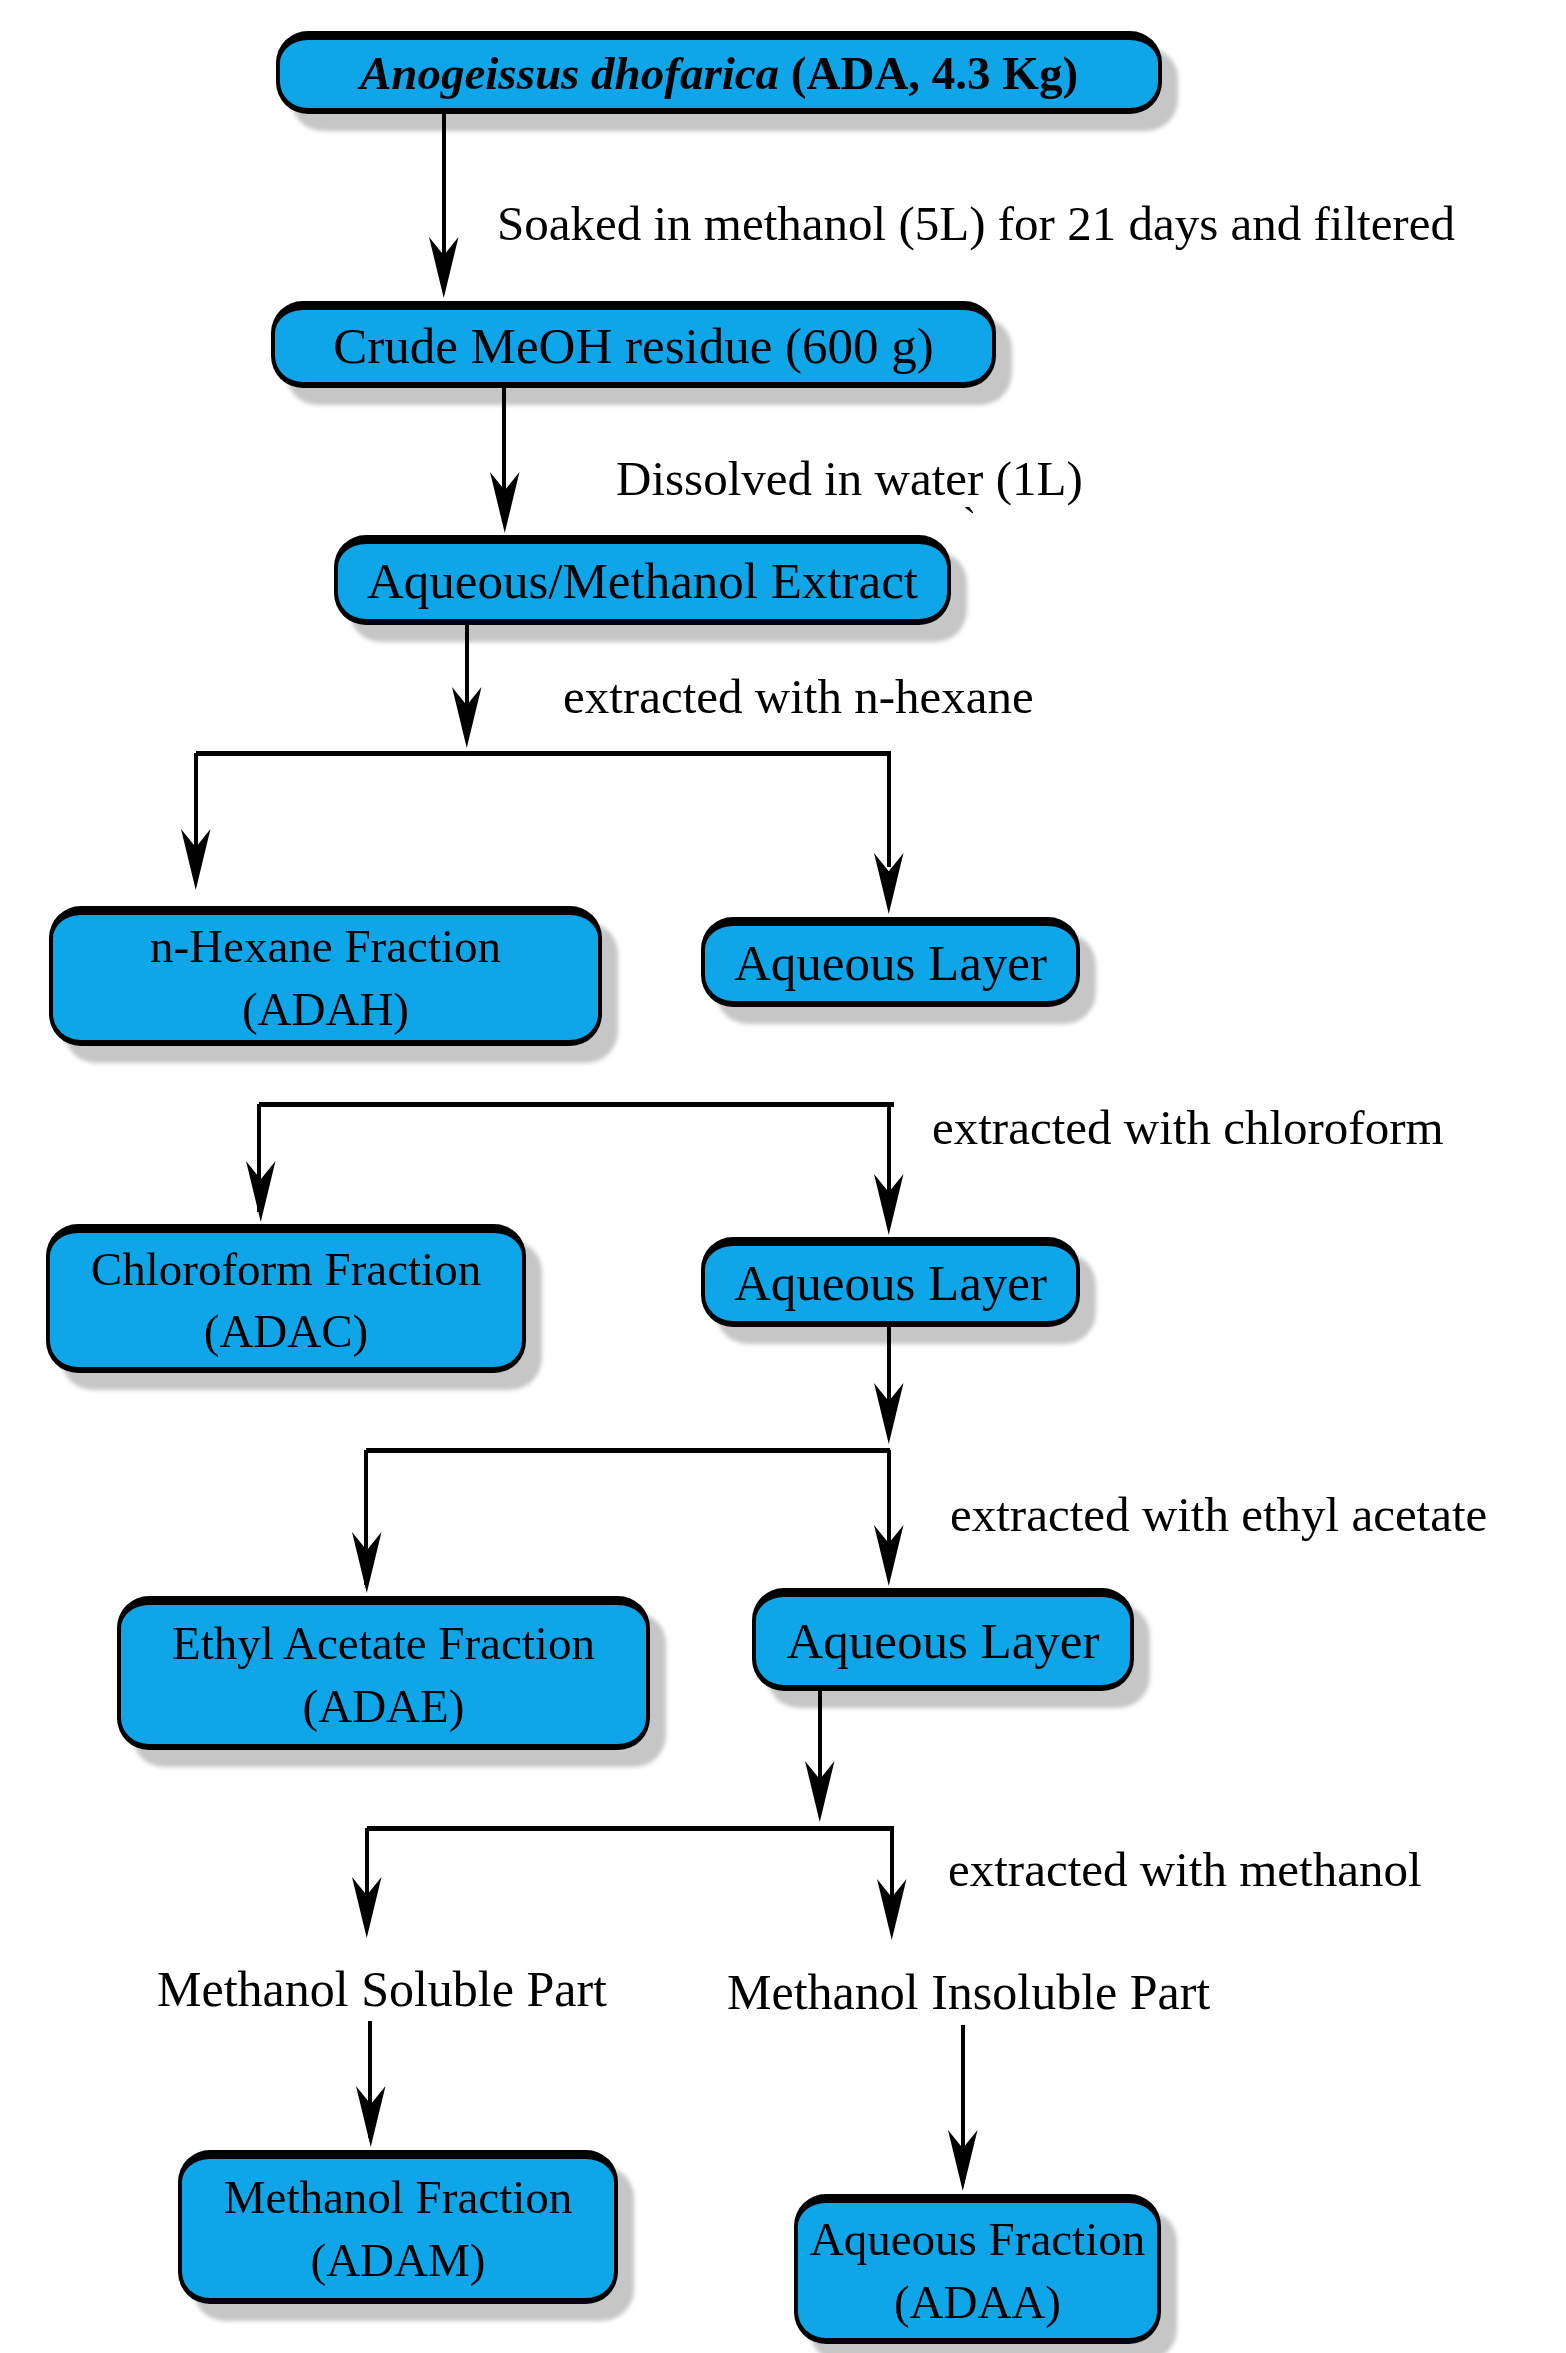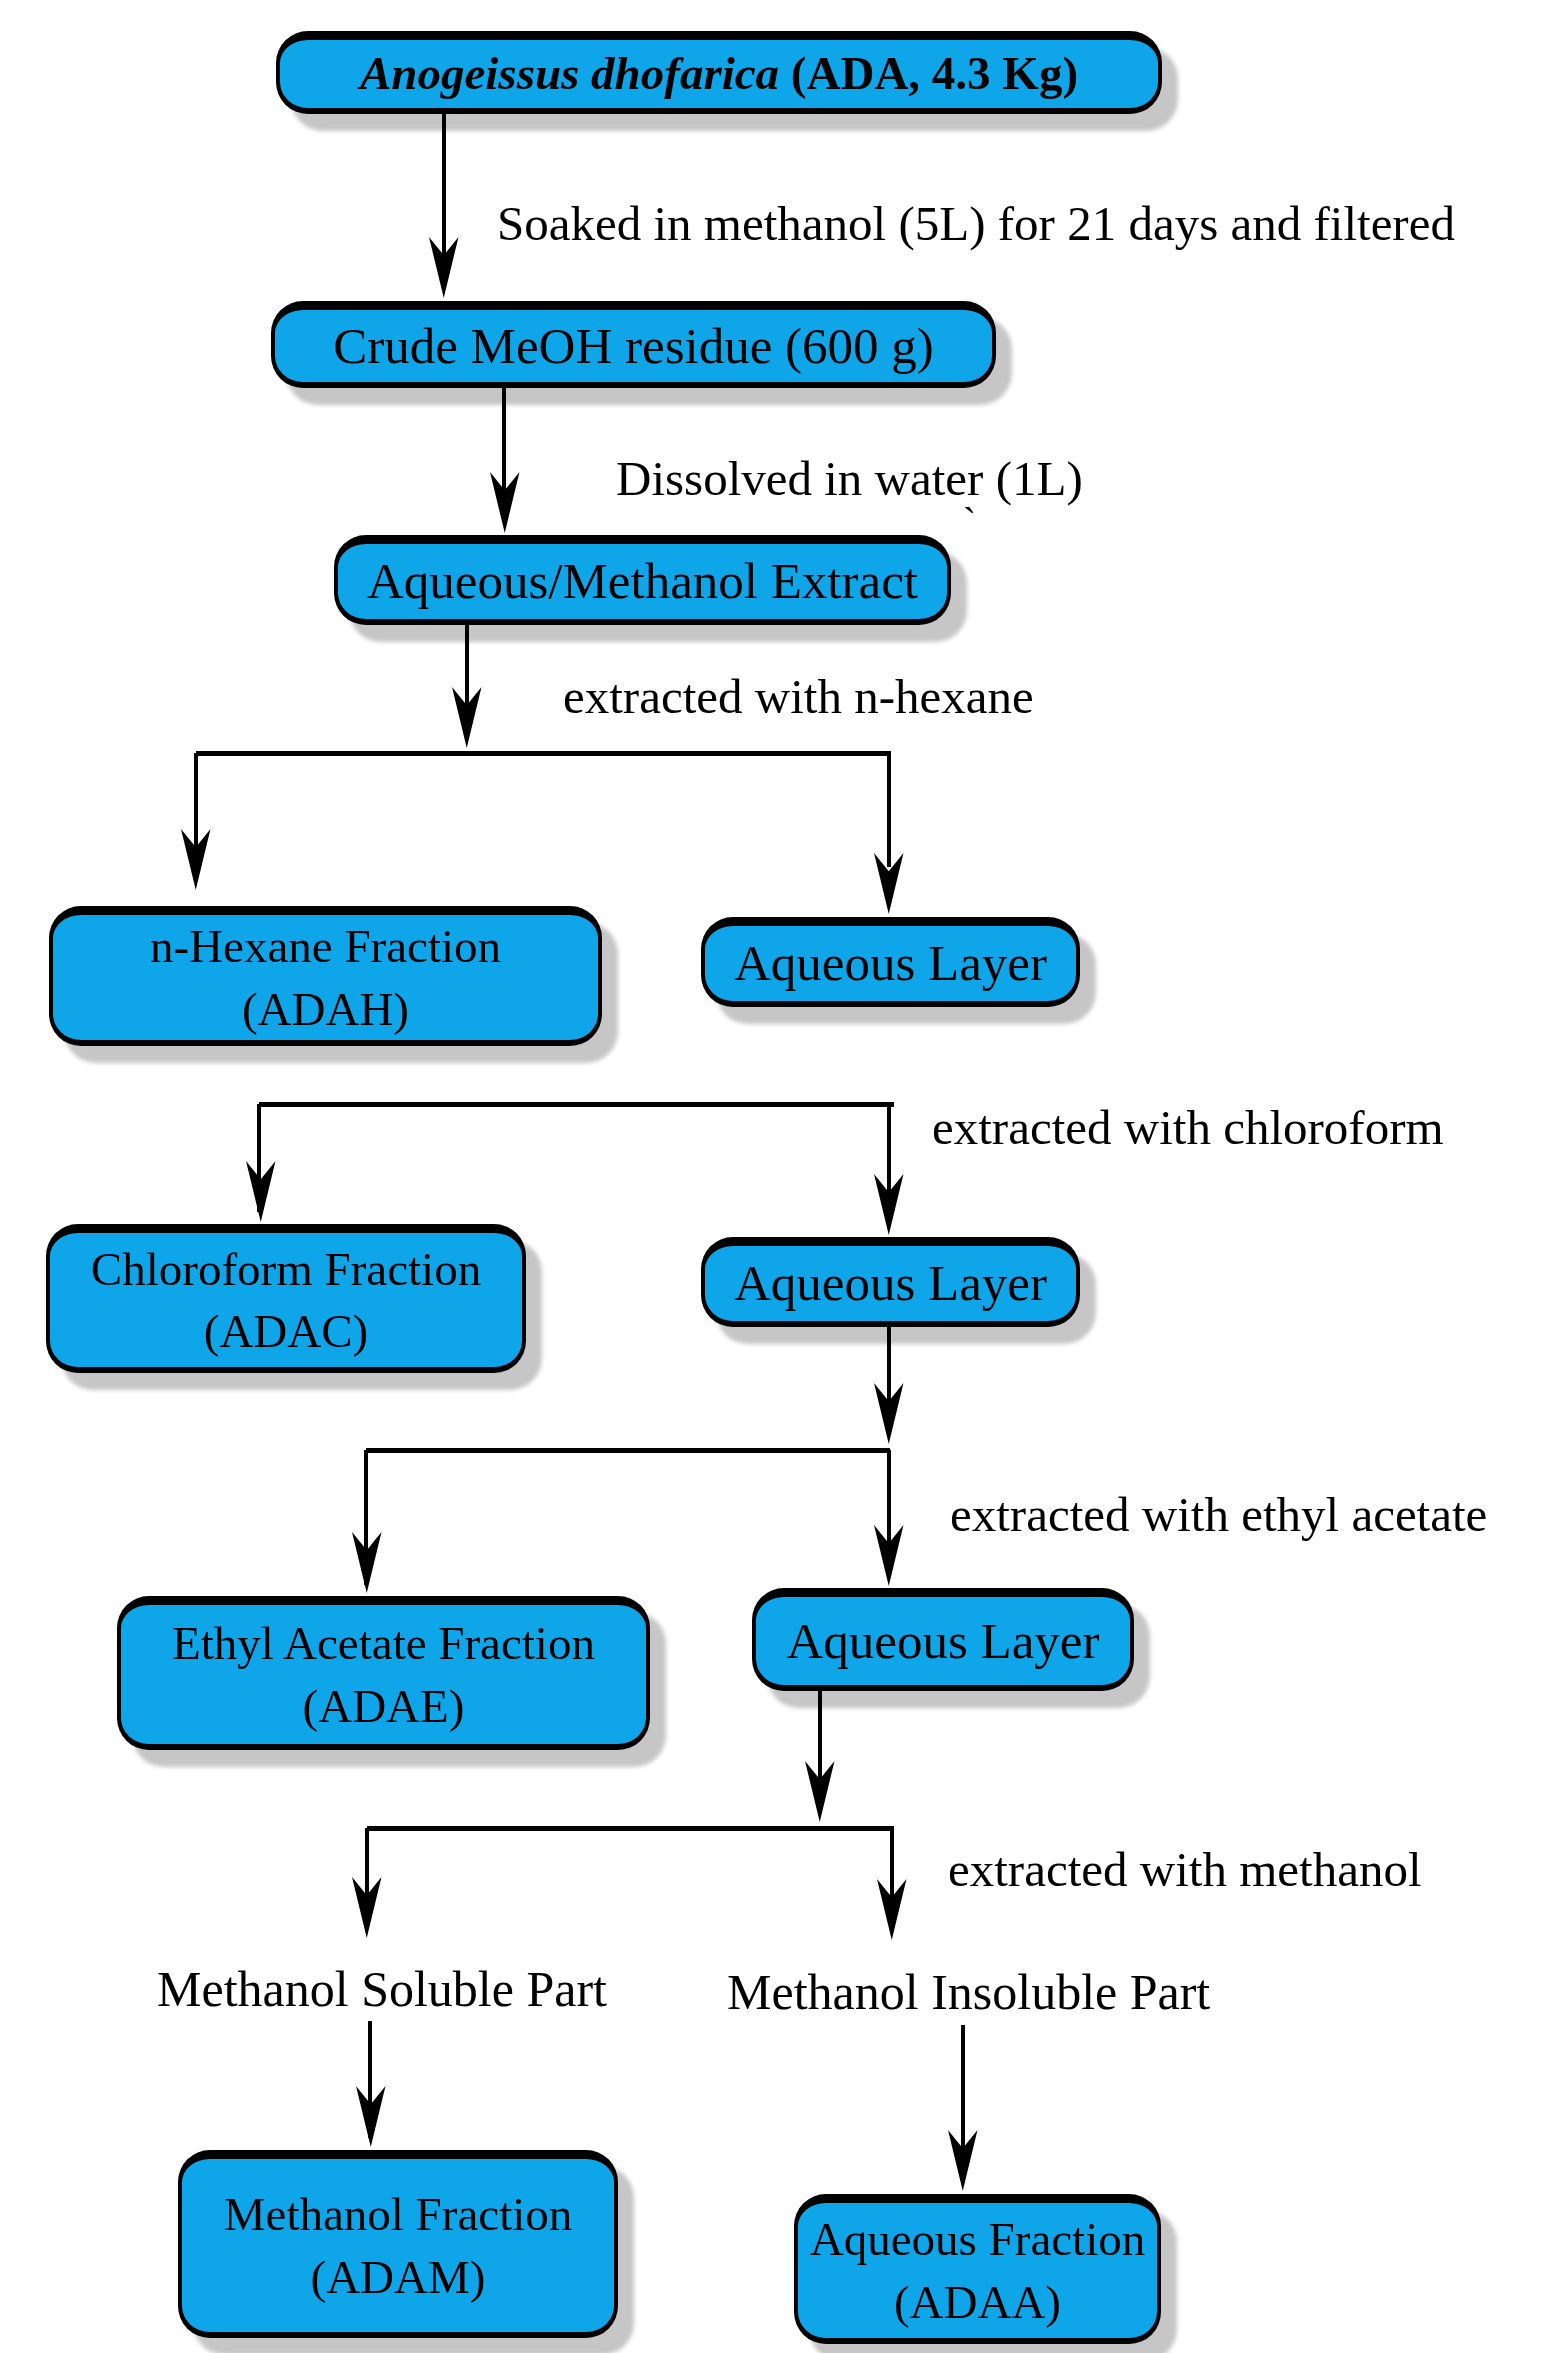--- a/index.html
+++ b/index.html
@@ -96,21 +96,21 @@
 
   <div class="box two" style="left:117px;top:1596px;width:533px;height:154px;">
     <span class="ln">Ethyl Acetate Fraction</span>
     <span class="ln">(ADAE)</span>
   </div>
 
   <div class="box" style="left:752px;top:1588px;width:382px;height:103px;">
     <span class="ln">Aqueous Layer</span>
   </div>
 
-  <div class="box two" style="left:178px;top:2150px;width:440px;height:188px;">
+  <div class="box two" style="left:178px;top:2150px;width:440px;height:154px;">
     <span class="ln">Methanol Fraction</span>
     <span class="ln">(ADAM)</span>
   </div>
 
   <div class="box two" style="left:794px;top:2194px;width:367px;height:150px;">
     <span class="ln">Aqueous Fraction</span>
     <span class="ln">(ADAA)</span>
   </div>
 
   <div class="tnode" style="left:157px;top:1989px;">Methanol Soluble Part</div>

